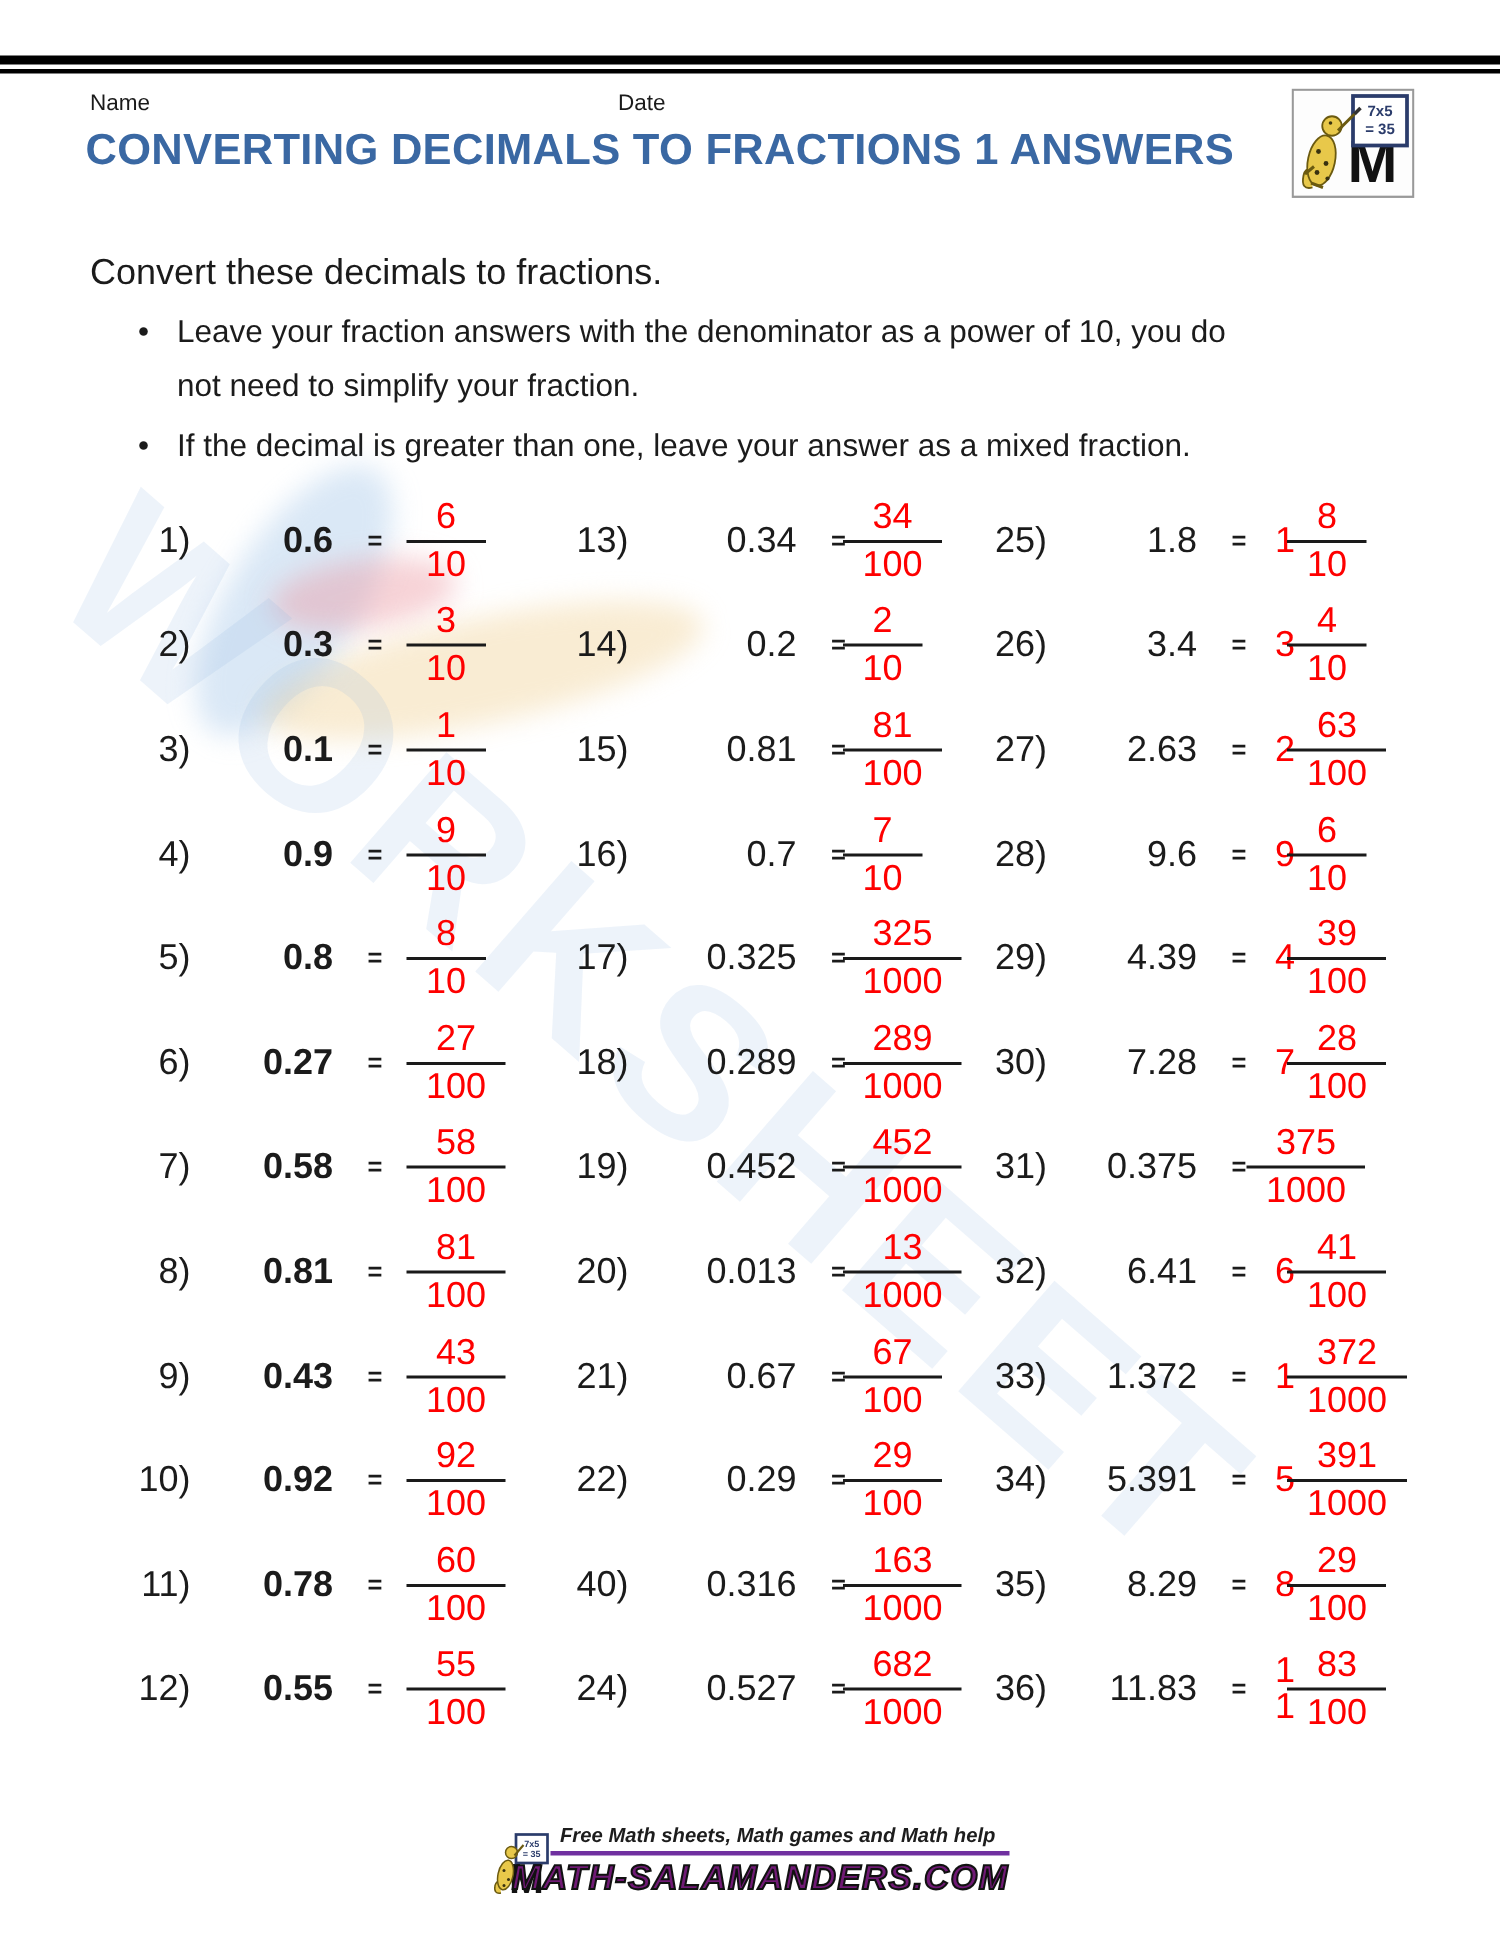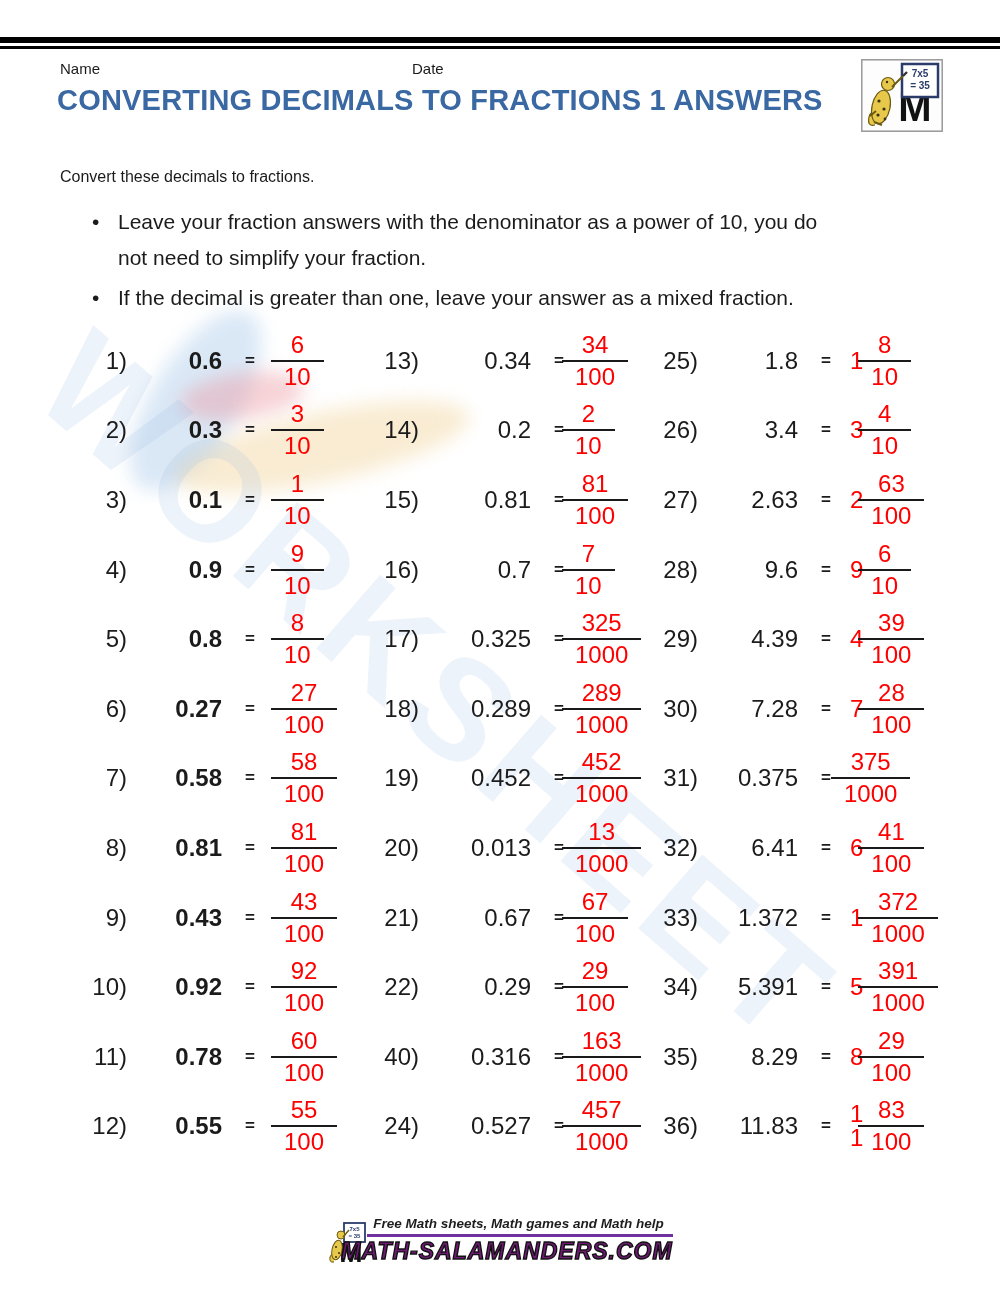--- a/index.html
+++ b/index.html
@@ -12,21 +12,21 @@
 
   .name-label{position:absolute;top:60px;left:60px;font-size:15px;}
   .date-label{position:absolute;top:60px;left:412px;font-size:15px;}
 
   .logo-box{position:absolute;top:59px;left:861px;width:82px;height:73px;}
 
   .title{position:absolute;top:84px;left:57px;width:820px;
          font-family:Liberation Sans, sans-serif;font-weight:700;font-size:29px;
          letter-spacing:.2px;color:var(--title-blue,#3a68a3);white-space:nowrap;}
 
-  .intro{position:absolute;top:168px;left:60px;font-size:16px;}
+  .intro{position:absolute;top:168px;left:60px;font-size:24px;}
   .bullets{position:absolute;top:204px;left:90px;width:745px;list-style:none;margin:0;padding:0;}
   .bullets li{position:relative;padding-left:28px;font-size:21px;line-height:36px;margin-bottom:4px;}
   .bullets .bullet{position:absolute;left:2px;top:0;font-size:21px;}
 
   
   .wm-text{position:absolute;top:300px;left:115px;transform:rotate(41deg);transform-origin:0 0;
            font-size:142px;font-weight:700;letter-spacing:8px;color:rgba(140,183,226,0.16);
            white-space:nowrap;pointer-events:none;}
   .blob{position:absolute;border-radius:50%;filter:blur(9px);pointer-events:none;}
   .blob-blue{left:152px;top:298px;width:88px;height:205px;background:rgba(150,190,230,.35);transform:rotate(32deg);}
@@ -370,21 +370,21 @@
         <span class="fbar"></span>
         <span class="fden">1000</span>
       </span>
     </div>
       <div class="problem c1">
       <span class="qnum">24)</span>
       <span class="decimal">0.527</span>
       <span class="eq">=</span>
 
       <span class="fraction">
-        <span class="fnum">457</span>
+        <span class="fnum">682</span>
         <span class="fbar"></span>
         <span class="fden">1000</span>
       </span>
     </div>
       <div class="problem c2">
       <span class="qnum">25)</span>
       <span class="decimal">1.8</span>
       <span class="eq">=</span>
       <span class="whole">1</span>
       <span class="fraction">

